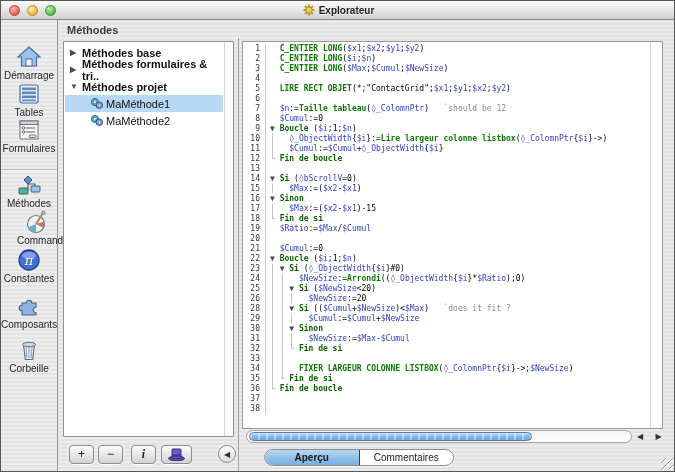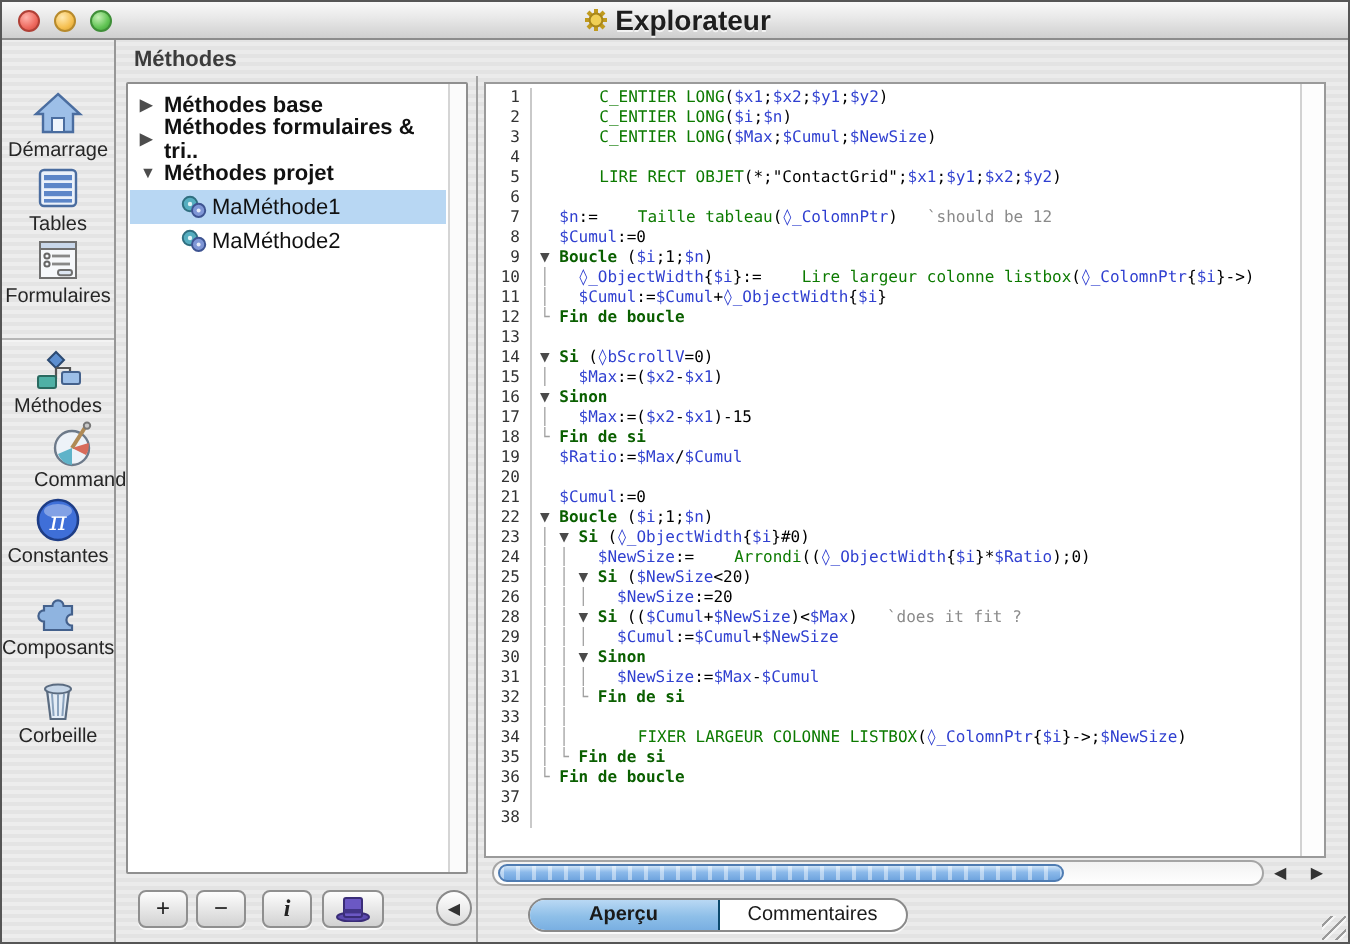--- a/index.html
+++ b/index.html
@@ -10,21 +10,21 @@
     border:1px solid #565656; background:repeating-linear-gradient(0deg,#ebebeb 0 2px,#e3e3e3 2px 4px);
   }
   
   #titlebar { position:absolute; left:0; top:0; width:675px; height:19px;
     background:linear-gradient(#f9f9f9,#e8e8e8 45%,#cfcfcf); border-bottom:1px solid #8c8c8c;
     display:flex; align-items:center; justify-content:center; }
   .tl { position:absolute; top:4px; width:11px; height:11px; border-radius:50%; }
   #tl-close { left:8px;  background:radial-gradient(circle at 35% 30%,#ffb3ab,#ee6a5f 60%,#c9453a); border:1px solid #b04036;}
   #tl-min   { left:26px; background:radial-gradient(circle at 35% 30%,#ffe9b0,#f5bf4f 60%,#d09c2e); border:1px solid #b78a2c;}
   #tl-zoom  { left:44px; background:radial-gradient(circle at 35% 30%,#c4f0b4,#61c454 60%,#3f9c36); border:1px solid #3f8f38;}
-  #title { font-size:14px; font-weight:bold; color:#1e1e1e; display:flex; align-items:center; gap:4px; text-shadow:0 1px 0 rgba(255,255,255,.7); }
+  #title { font-size:10px; font-weight:bold; color:#1e1e1e; display:flex; align-items:center; gap:4px; text-shadow:0 1px 0 rgba(255,255,255,.7); }
   
   #header-title { position:absolute; left:66px; top:23px; font-size:11px; font-weight:bold; color:#3c3c3c; }
   
   #sidebar { position:absolute; left:0; top:19px; width:57px; height:453px;
     border-right:1px solid #979797; background:repeating-linear-gradient(0deg,#ededed 0 2px,#e4e4e4 2px 4px); }
   .sb-item { position:absolute; left:0; width:56px; text-align:center; cursor:default; }
   .sb-icon { display:block; margin:0 auto; width:26px; height:24px; }
   .sb-icon svg { width:26px; height:24px; }
   .sb-label { font-size:10px; color:#262626; margin-top:1px; }
   #sb-sep { position:absolute; left:0; top:149px; width:56px; height:1px; background:#b6b6b6; box-shadow:0 1px 0 #f4f4f4; }
@@ -54,21 +54,21 @@
   
   #code-panel { position:absolute; left:241px; top:40px; width:421px; height:388px;
     background:#fff; border:1px solid #9a9a9a; overflow:hidden; }
   #code-lines { position:absolute; left:0; top:2px; }
   .cl { height:10px; white-space:pre; font-family:"DejaVu Sans Mono", monospace; font-size:8px; line-height:10px; }
   .ln { display:inline-block; width:23px; text-align:right; padding-right:5px; margin-right:4px;
         border-right:1px solid #c9c9c9; color:#333; }
   .sg-t { color:#a0a0a0; }
   .sg-f { color:#4a4a4a; }
   .sg-k { color:#0a5f00; font-weight:bold; }
-  .sg-c { color:#0c7a00; font-weight:normal;margin-left:20px; }
+  .sg-c { color:#0c7a00; font-weight:bold; }
   .sg-v { color:#2f3fd0; }
   .sg-p { color:#000; }
   .sg-m { color:#8a8a8a; }
   #vscroll { position:absolute; right:0; top:0; width:12px; height:386px; background:#fdfdfd; border-left:1px solid #d2d2d2; }
   
   #hscroll { position:absolute; left:245px; top:429px; width:386px; height:13px;
     border:1px solid #a5a5a5; border-radius:7px; background:linear-gradient(#f2f2f2,#fff); }
   #hthumb { position:absolute; left:2px; top:1px; width:283px; height:9px; border-radius:5px;
     border:1px solid #4f7cb2;
     background:linear-gradient(#cfe4f8,#8bb9ea 45%,#6fa4de);

